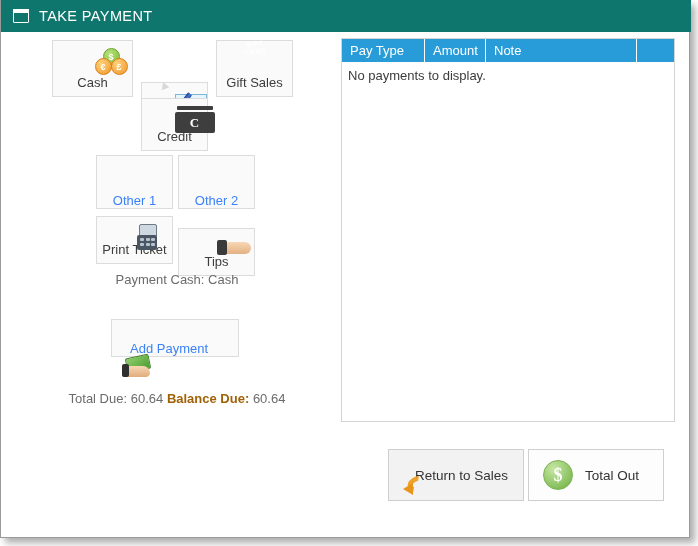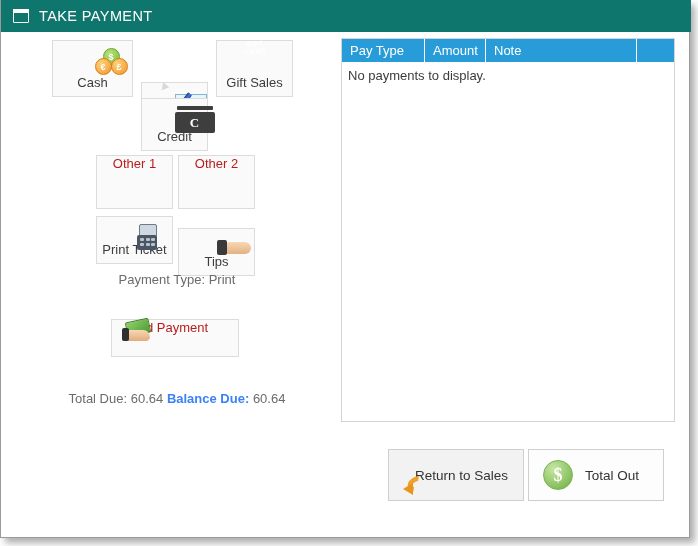--- a/index.html
+++ b/index.html
@@ -68,23 +68,23 @@
   }
   .tile .lbl { line-height: 15px; }
   .tile .ico { position: absolute; top: 7px; left: 50%; transform: translateX(-50%); }
 
   .tile-plain {
     position: absolute;
     background: #fafafa;
     border: 1px solid #dcdcdc;
     box-sizing: border-box;
     display: flex;
-    align-items: flex-start;
+    align-items: flex-end;
     justify-content: center;
-    color: #b91c1c;
+    color: #3b82f6;
     font-size: 13px;
     cursor: default;
   }
 
   
   .ico-cash { width: 34px; height: 28px; position: relative; }
   .coin { position: absolute; border-radius: 50%; display:flex; align-items:center; justify-content:center;
           font-size: 9px; font-weight: bold; color: #fff; font-family: "Liberation Sans", sans-serif; }
   .coin.a { width: 15px; height: 15px; left: 10px; top: 0;  background: radial-gradient(circle at 35% 30%, #b6e07a, #7fbf35); border:1px solid #6ba22b;}
   .coin.b { width: 15px; height: 15px; left: 2px;  top: 10px; background: radial-gradient(circle at 35% 30%, #ffd27a, #f0962c); border:1px solid #d97e18;}
@@ -139,21 +139,21 @@
   #amount-input {
     position: absolute; left: 92px; top: 293px; width: 160px; height: 24px;
     border: 1px solid #c4c4c4; box-sizing: border-box;
     font-family: "Liberation Sans", sans-serif; font-size: 13px;
     padding: 0 7px; color: #1a1a1a; background: #ffffff; outline: none;
   }
   #totals {
     position: absolute; left: 51px; top: 391px; width: 250px;
     text-align: center; font-size: 13px; color: #6b6b6b;
   }
-  #totals b { color: #3b82f6; }
+  #totals b { color: #a16207; }
 
   
   #grid {
     position: absolute; left: 340px; top: 38px; width: 334px; height: 384px;
     border: 1px solid #d5d5d5; box-sizing: border-box; background: #ffffff;
   }
   #grid-header {
     display: flex; height: 23px; background: #289cd8; color: #ffffff; font-size: 13px;
   }
   #grid-header .th {
@@ -278,21 +278,21 @@
     <span class="lbl">Print Ticket</span>
   </div>
 
   <div class="tile" style="left:177px; top:216px; width:77px; height:48px;margin-top:12px;">
     <span class="ico" style="top:10px;">
       <span class="ico-hand"><span class="palm"></span><span class="cuff"></span></span>
     </span>
     <span class="lbl">Tips</span>
   </div>
 
-  <div id="payment-type-label">Payment Type: Print</div>
+  <div id="payment-type-label">Payment Cash: Cash</div>
 
 
   <div class="tile-plain" style="left:110px; top:319px; width:128px; height:38px; padding-left:10px; justify-content:flex-start;">
     <span style="display:inline-block;">
       <span class="ico-addpay"><span class="bill"></span><span class="hand2"></span><span class="cuff2"></span></span>
     </span>
     <span style="margin-left:8px;">Add Payment</span>
   </div>
 
   <div id="totals">

